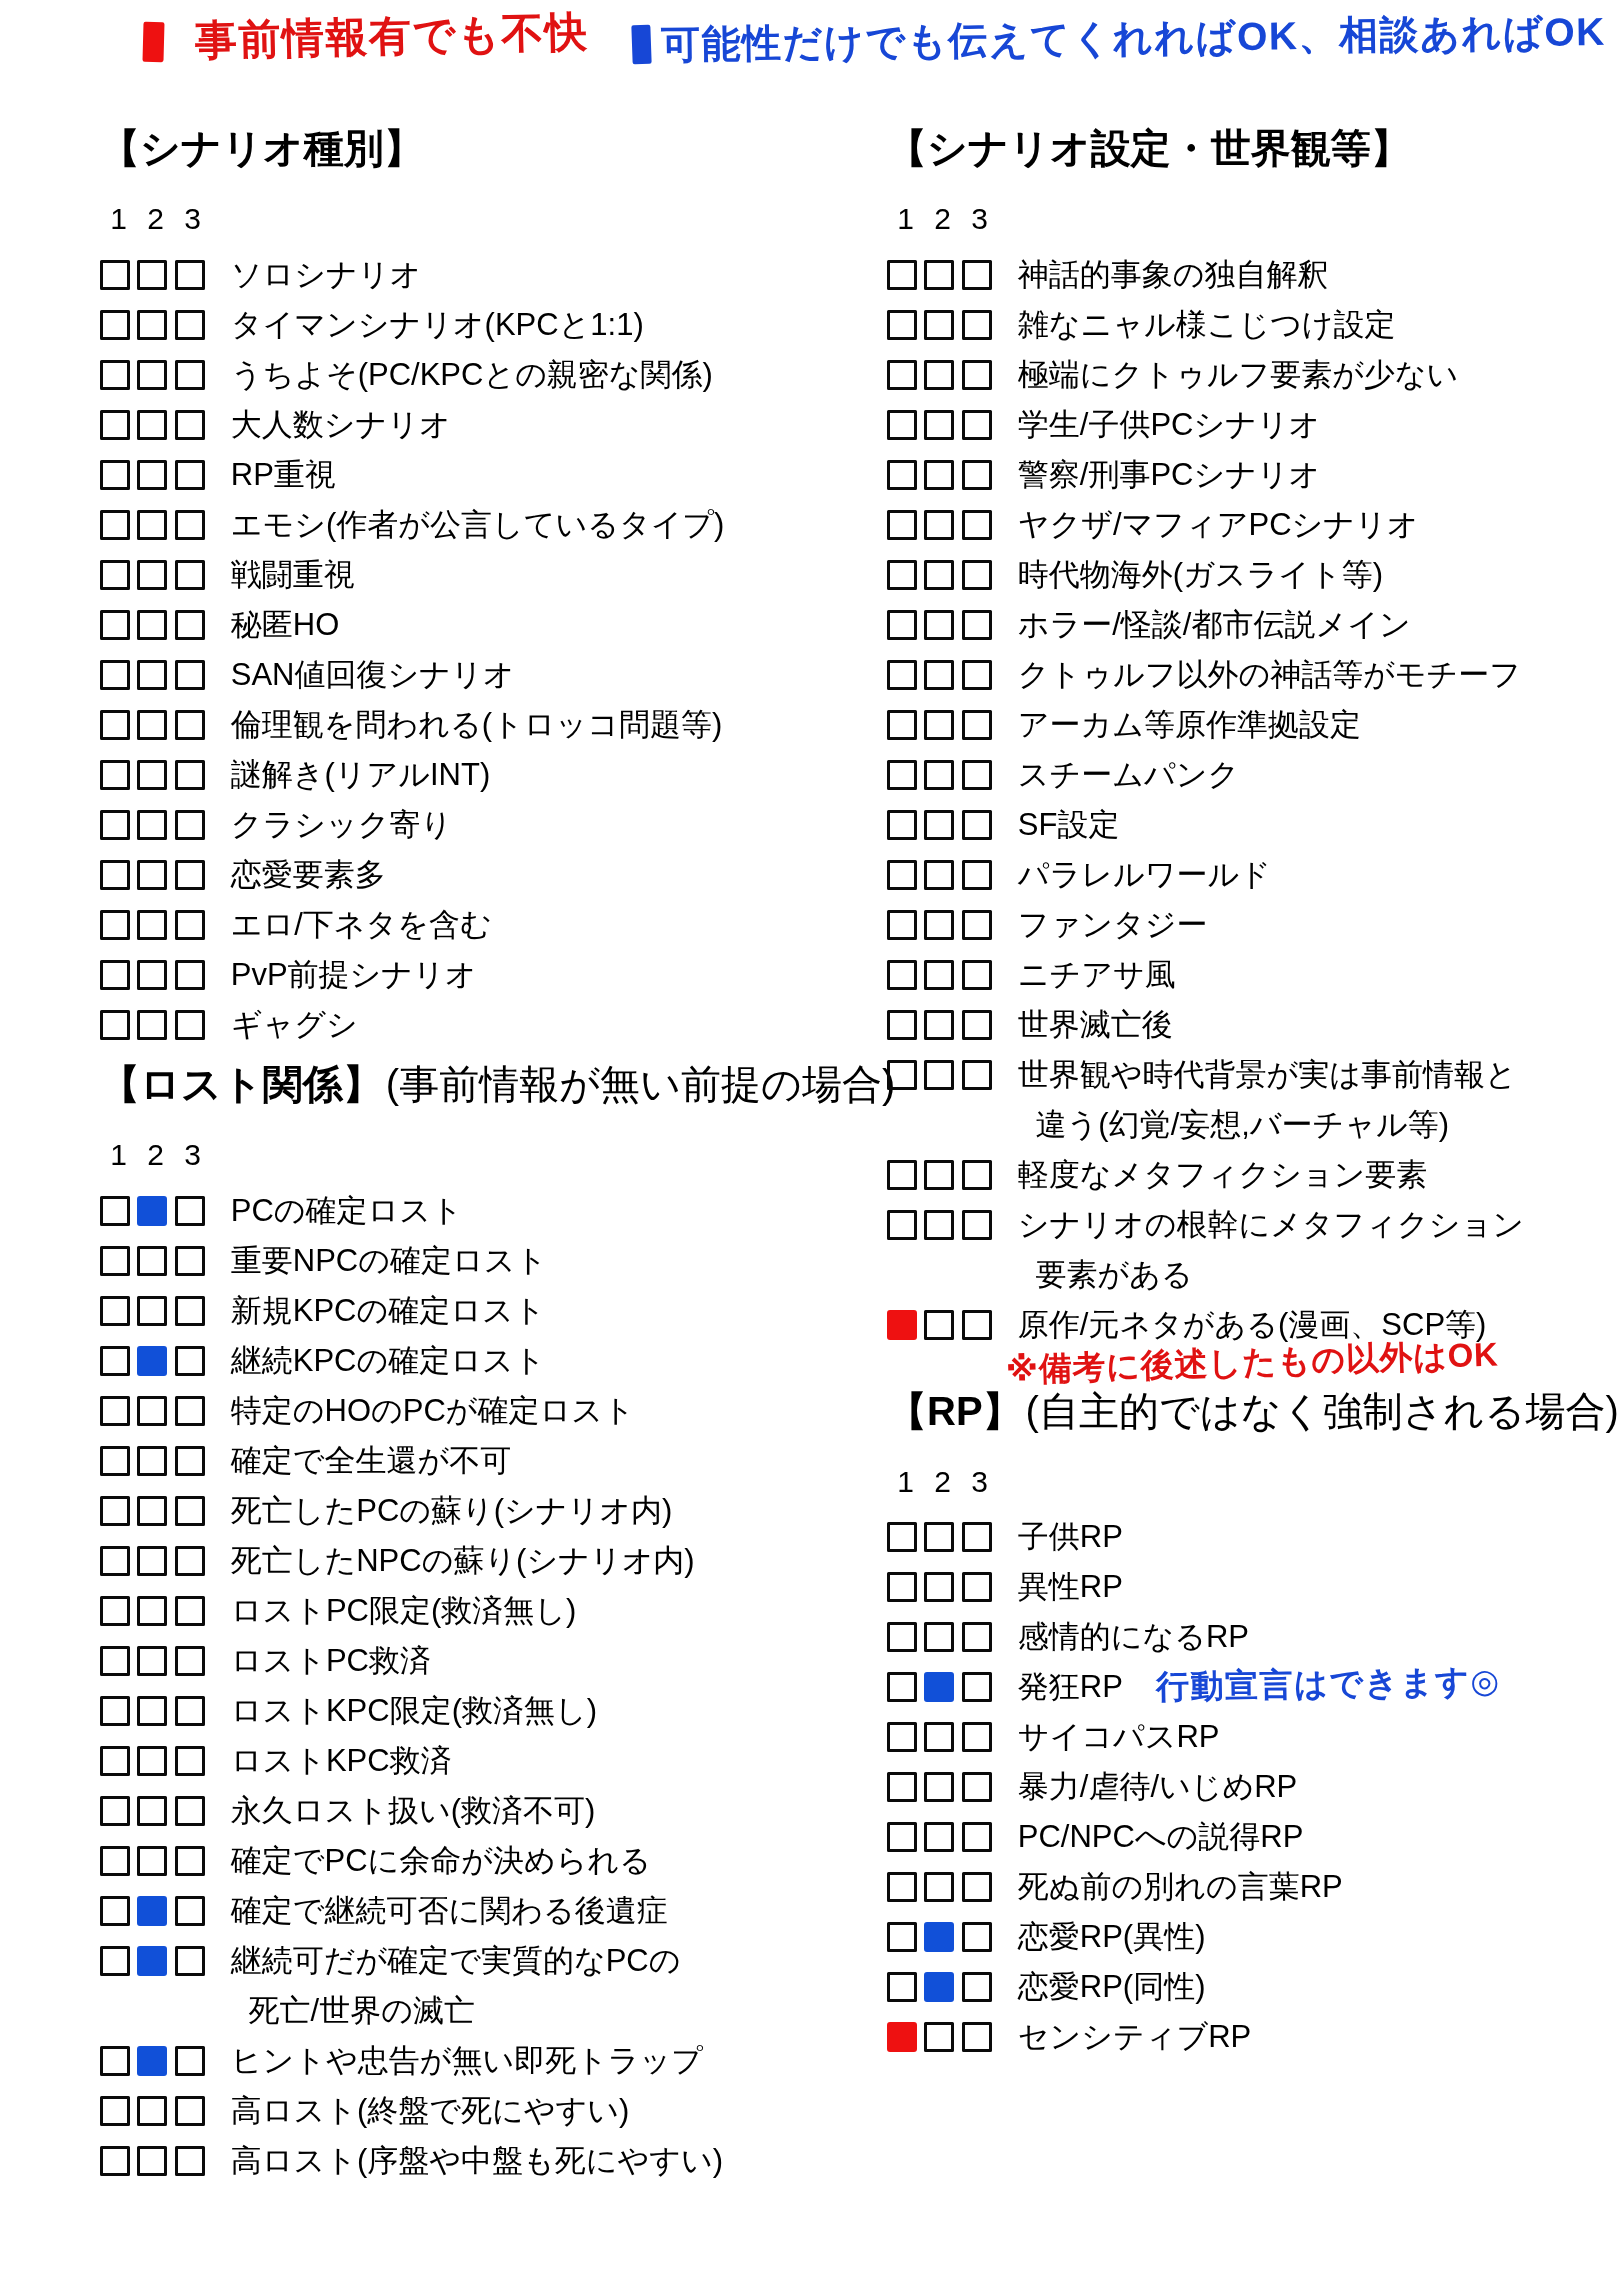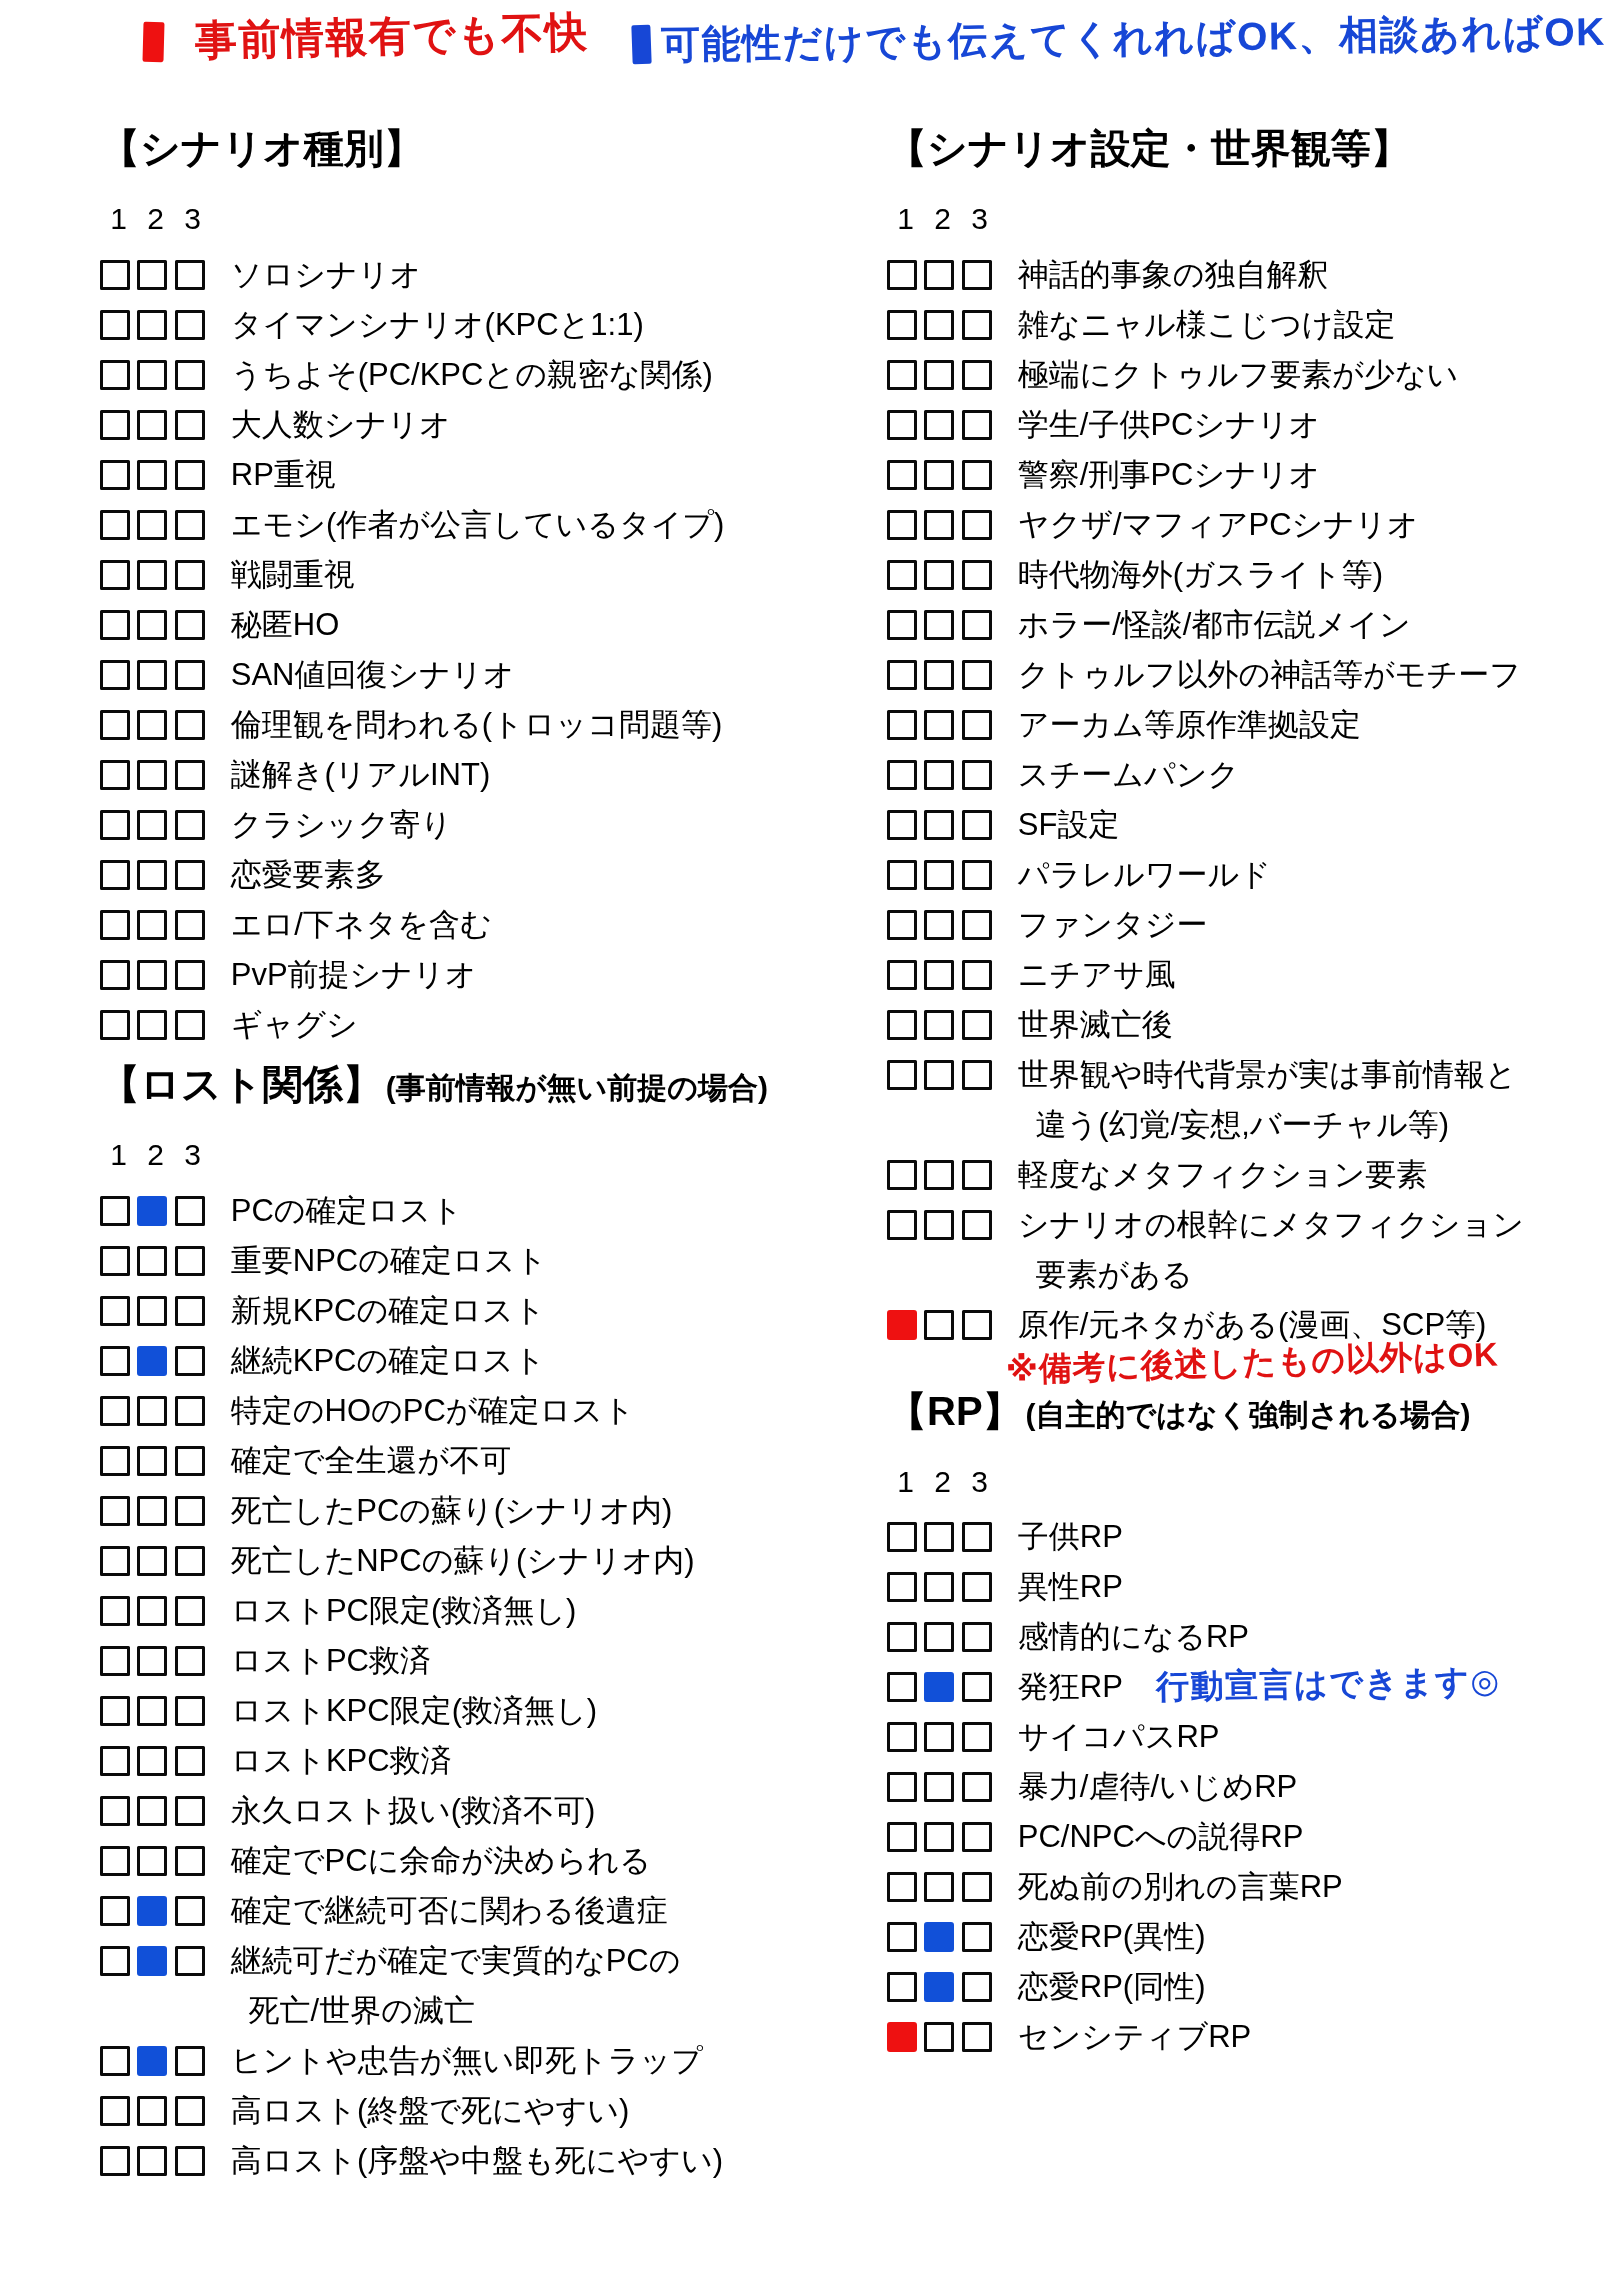--- a/index.html
+++ b/index.html
@@ -21,21 +21,21 @@
   .red-text{left:195px;top:13.4px;font-size:42px;color:var(--hand-red);transform:rotate(-1.3deg);transform-origin:left center;}
   .blue-text{left:661px;top:18px;font-size:39px;color:var(--hand-blue);transform:rotate(-0.8deg);transform-origin:left center;}
   
   .column{position:absolute;top:126px;}
   .column-left{left:100px;width:751px;}
   .column-right{left:887px;width:770px;}
   .sec-follow-left{margin-top:12.6px;}
   
   .sec-header{height:45px;line-height:45px;white-space:nowrap;}
   .sec-title{font-size:40px;font-weight:bold;}
-  .sec-subtitle{font-size:30px;font-weight:bold;margin-left:3px;}
+  .sec-subtitle{font-size:40px;font-weight:normal;margin-left:3px;}
   .num-row{margin-top:33px;height:30px;line-height:30px;margin-bottom:15.6px;}
   .num{display:inline-block;width:37px;text-align:center;font-size:30px;}
   .row{height:50px;display:flex;align-items:center;white-space:nowrap;}
   .box{display:inline-block;width:30px;height:30px;box-sizing:border-box;
        border:3.7px solid #0a0a0a;border-radius:1.5px;margin-right:7.4px;flex:0 0 auto;}
   .box.blue{background:var(--blue);border-color:var(--blue);border-radius:3px;}
   .box.red{background:var(--red);border-color:var(--red);border-radius:3px;}
   .label{font-size:31px;margin-left:18.6px;letter-spacing:0px;}
   .row.cont{padding-left:130px;}
   .row.cont .label{margin-left:18.6px;}

